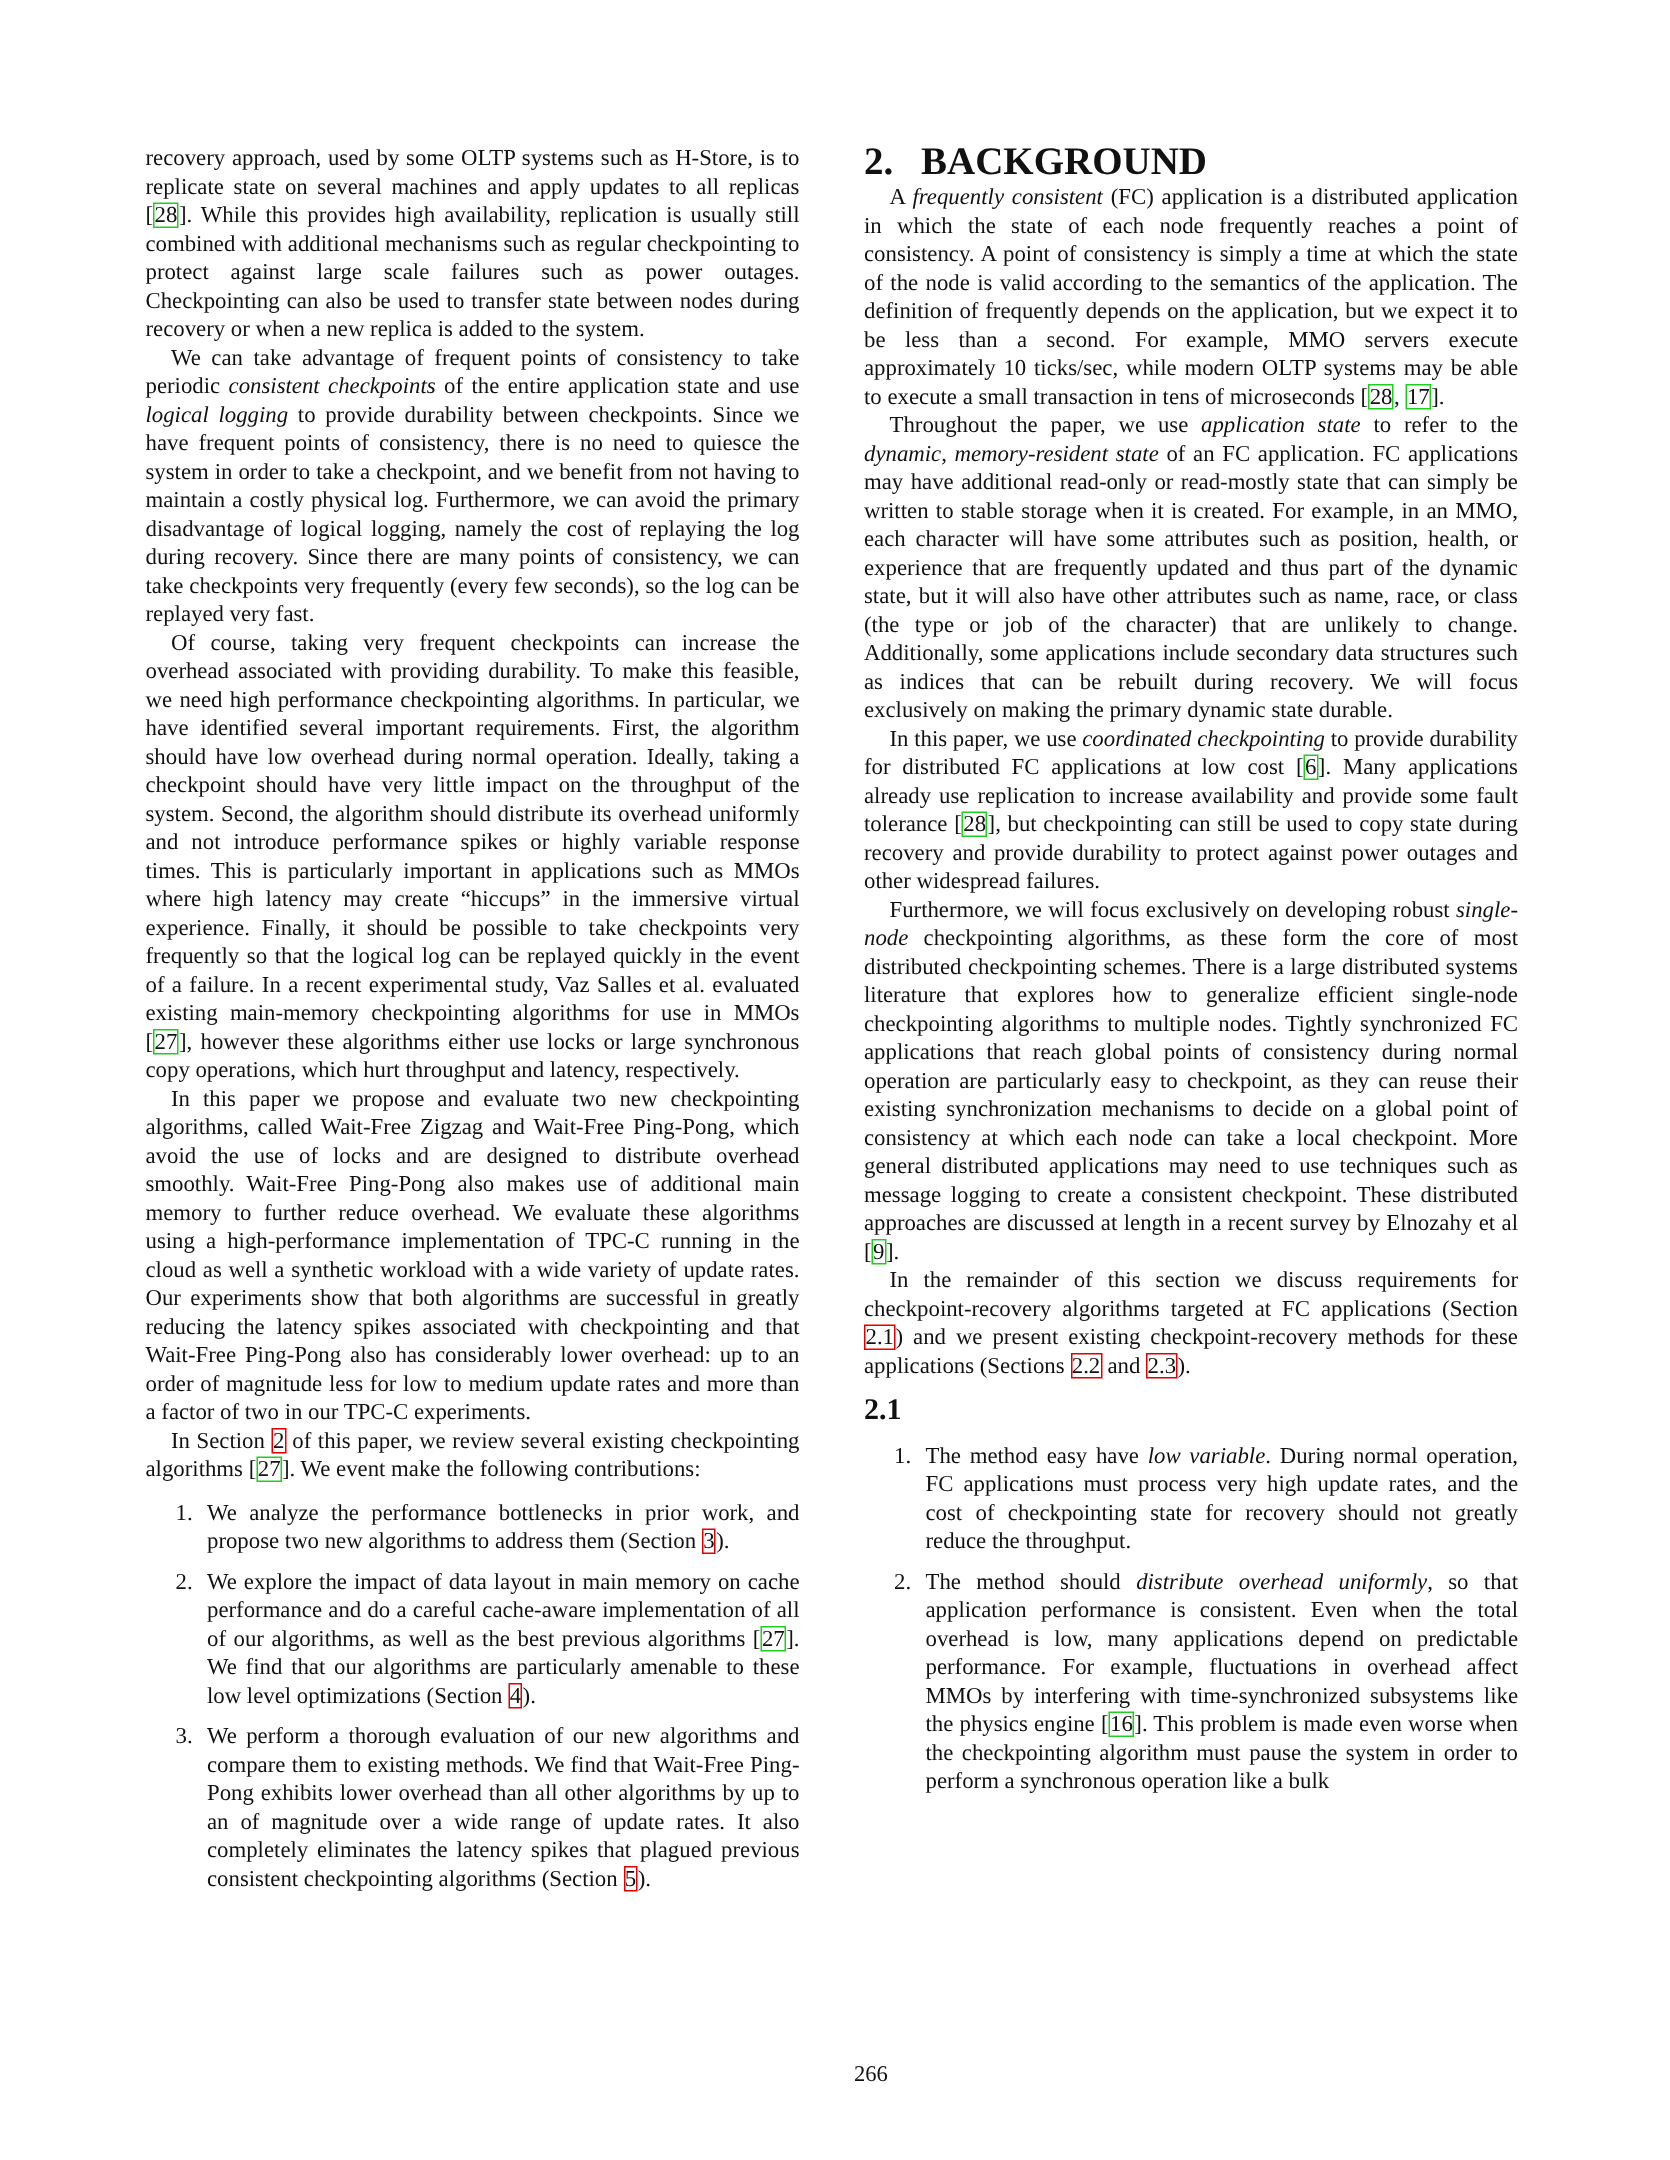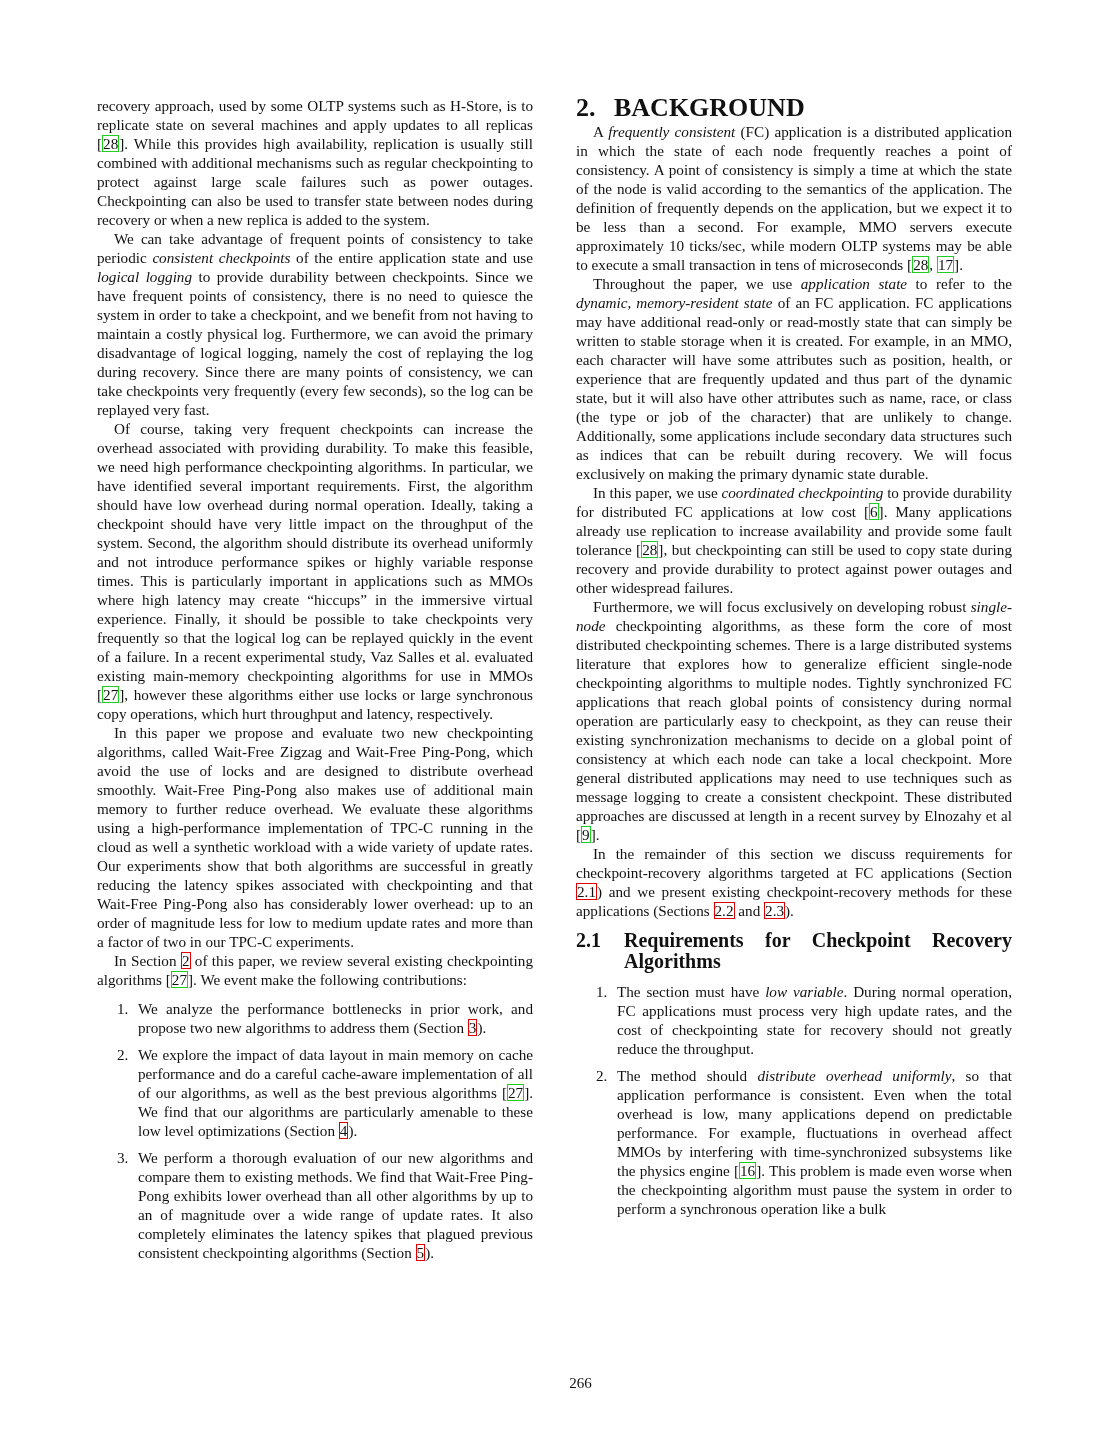--- a/index.html
+++ b/index.html
@@ -39,21 +39,20 @@
 
 <div class="col right">
   <h2><span class="n">2.</span><span>BACKGROUND</span></h2>
   <p><span>A </span><em>frequently consistent</em><span> (FC) application is a distributed application in which the state of each node frequently reaches a point of consistency. A point of consistency is simply a time at which the state of the node is valid according to the semantics of the application. The definition of frequently depends on the application, but we expect it to be less than a second. For example, MMO servers execute approximately 10 ticks/sec, while modern OLTP systems may be able to execute a small transaction in tens of microseconds </span>[<a class="cite" style="outline-color: rgb(31, 207, 31);">28</a>, <a class="cite" style="outline-color: rgb(31, 207, 31);">17</a>]<span>.</span></p>
   <p><span>Throughout the paper, we use </span><em>application state</em><span> to refer to the </span><em>dynamic, memory-resident state</em><span> of an FC application. FC applications may have additional read-only or read-mostly state that can simply be written to stable storage when it is created. For example, in an MMO, each character will have some attributes such as position, health, or experience that are frequently updated and thus part of the dynamic state, but it will also have other attributes such as name, race, or class (the type or job of the character) that are unlikely to change. Additionally, some applications include secondary data structures such as indices that can be rebuilt during recovery. We will focus exclusively on making the primary dynamic state durable.</span></p>
   <p><span>In this paper, we use </span><em>coordinated checkpointing</em><span> to provide durability for distributed FC applications at low cost </span>[<a class="cite" style="outline-color: rgb(31, 207, 31);">6</a>]<span>. Many applications already use replication to increase availability and provide some fault tolerance </span>[<a class="cite" style="outline-color: rgb(31, 207, 31);">28</a>]<span>, but checkpointing can still be used to copy state during recovery and provide durability to protect against power outages and other widespread failures.</span></p>
   <p><span>Furthermore, we will focus exclusively on developing robust </span><em>single-node</em><span> checkpointing algorithms, as these form the core of most distributed checkpointing schemes. There is a large distributed systems literature that explores how to generalize efficient single-node checkpointing algorithms to multiple nodes. Tightly synchronized FC applications that reach global points of consistency during normal operation are particularly easy to checkpoint, as they can reuse their existing synchronization mechanisms to decide on a global point of consistency at which each node can take a local checkpoint. More general distributed applications may need to use techniques such as message logging to create a consistent checkpoint. These distributed approaches are discussed at length in a recent survey by Elnozahy et al </span>[<a class="cite" style="outline-color: rgb(31, 207, 31);">9</a>]<span>.</span></p>
   <p><span>In the remainder of this section we discuss requirements for checkpoint-recovery algorithms targeted at FC applications (Section </span><a class="xref" style="outline-color: rgb(224, 0, 0);">2.1</a><span>) and we present existing checkpoint-recovery methods for these applications (Sections </span><a class="xref" style="outline-color: rgb(224, 0, 0);">2.2</a><span> and </span><a class="xref" style="outline-color: rgb(224, 0, 0);">2.3</a><span>).</span></p>
   <h3>
       <span class="n">2.1</span>
-      <span class="t">Requirements for Checkpoint Recovery Algorithms</span>
     </h3>
   <ol>
-    <li><span class="num">1.</span><span>The section must have </span><em>low variable</em><span>. During normal operation, FC applications must process very high update rates, and the cost of checkpointing state for recovery should not greatly reduce the throughput.</span></li>
+    <li><span class="num">1.</span><span>The method easy have </span><em>low variable</em><span>. During normal operation, FC applications must process very high update rates, and the cost of checkpointing state for recovery should not greatly reduce the throughput.</span></li>
     <li><span class="num">2.</span><span>The method should </span><em>distribute overhead uniformly</em><span>, so that application performance is consistent. Even when the total overhead is low, many applications depend on predictable performance. For example, fluctuations in overhead affect MMOs by interfering with time-synchronized subsystems like the physics engine </span>[<a class="cite" style="outline-color: rgb(31, 207, 31);">16</a>]<span>. This problem is made even worse when the checkpointing algorithm must pause the system in order to perform a synchronous operation like a bulk</span></li>
   </ol>
 </div>
 
 <div class="pagenum">266</div>
 
 </body></html>

